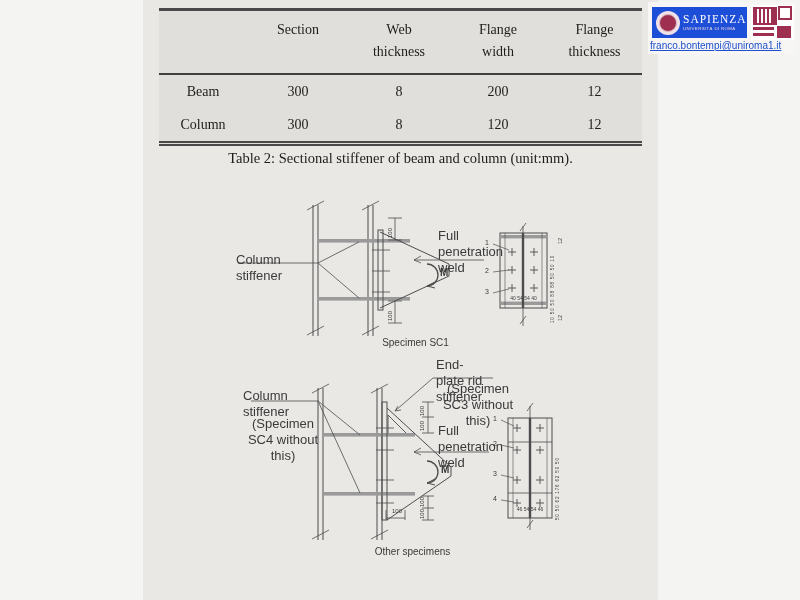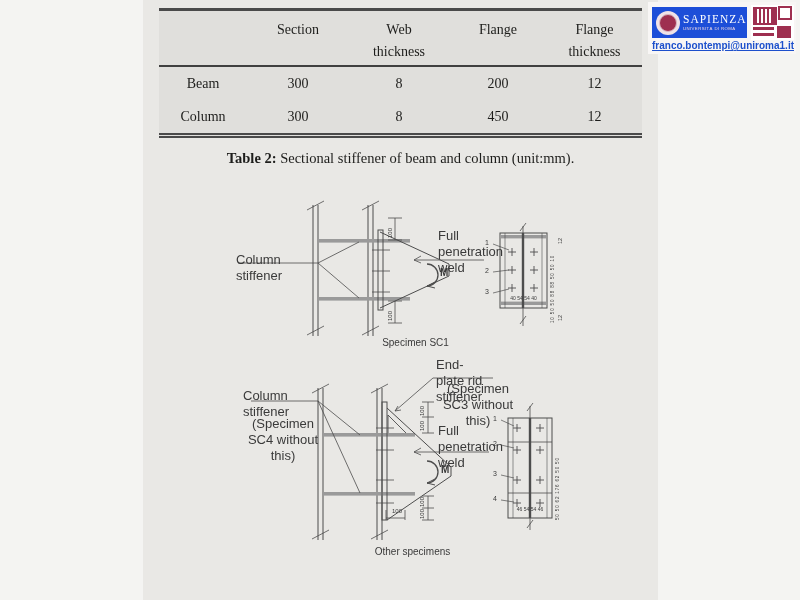--- a/index.html
+++ b/index.html
@@ -4,27 +4,27 @@
 <style>
   html,body{margin:0;padding:0}
   .canvas{position:relative;width:800px;height:600px;background:#f4f4f2;overflow:hidden;
           font-family:"Liberation Sans",sans-serif;color:#1d1d1b}
   .col{position:absolute;left:143px;top:0;width:515px;height:600px;background:#e9e8e5}
 
   
   .tablewrap{position:absolute;left:16px;top:8px;width:483px;background:#e0dfdc;
              border-top:3px solid #4a4a4a;border-bottom:5px double #4a4a4a}
   .trow{display:grid;grid-template-columns:88px 102px 100px 98px 95px}
-  .thead{border-bottom:2px solid #404040;padding:8px 0 2px}
+  .thead{border-bottom:2px solid #404040;padding:8px 0 10px}
   .th,.td{text-align:center;font-family:"Liberation Serif",serif;font-size:14px;line-height:22px}
   .tbodyrow{padding:6px 0}
   .td{line-height:21px}
   .cap{position:absolute;left:0;width:100%;text-align:center;
        font-family:"Liberation Serif",serif;font-size:14.5px;color:#1d1d1b}
-  .cap b{font-weight:bold}
+  .cap b{font-weight:normal}
   .tablecap{top:150px}
   .figcap{top:566px;font-size:15px}
 
   
   .figure{position:absolute;left:0;top:190px;width:515px;height:370px}
   .figure svg{position:absolute;left:0;top:0}
   .lbl{position:absolute;font-size:13px;line-height:1.22;color:#3a3a3a}
   .ctr{text-align:center}
   .name{position:absolute;font-size:10px;color:#3a3a3a;text-align:center}
   .mlab{position:absolute;font-size:10px;font-weight:bold;color:#3a3a3a}
@@ -39,60 +39,61 @@
   
   .logo{position:absolute;left:648px;top:2px;width:148px;height:52px;background:#f8f6f5}
   .banner{position:absolute;left:4px;top:5px;width:95px;height:31px;display:flex;align-items:center}
   .emblem{width:24px;height:24px;border-radius:50%;background:#f0e2e7;margin:0 3px 0 4px;
           display:flex;align-items:center;justify-content:center;flex:0 0 auto}
   .emblem-core{width:16px;height:16px;border-radius:50%;border:1.5px solid #d9b7c2}
   .btxt{display:flex;flex-direction:column;line-height:1}
   .brand{color:#ffffff;font-family:"Liberation Serif",serif;font-size:11.5px;letter-spacing:1px}
   .brandsub{color:#f0d8e0;font-size:4.3px;letter-spacing:0.4px;margin-top:1.5px}
   .glyph{position:absolute;left:103px;top:3px;width:43px;height:35px;background:#ffffff}
-  .email{position:absolute;left:2px;top:38px;width:144px;text-align:right;
-         font-size:10px;font-weight:bold;color:#1d50cc;text-decoration:underline;cursor:pointer}
+  .email{position:absolute;left:2px;top:38px;width:144px;text-align:left;
+         font-size:10px;font-weight:normal;color:#1d50cc;text-decoration:underline;cursor:pointer}
 </style>
 </head>
 <body>
 
 <div class="canvas">
 
   <div class="col">
 
     <div class="tablewrap">
       <div class="trow thead">
         <div class="th"></div>
         <div class="th">
           <div>Section</div>
         </div>
         <div class="th">
           <div>Web</div>
           <div>thickness</div>
         </div>
         <div class="th">
           <div>Flange</div>
+          <div>width</div>
         </div>
         <div class="th">
           <div>Flange</div>
           <div>thickness</div>
         </div>
       </div>
       <div class="trow tbodyrow">
         <div class="td">Beam</div>
         <div class="td">300</div>
         <div class="td">8</div>
         <div class="td">200</div>
         <div class="td">12</div>
       </div>
       <div class="trow tbodyrow">
         <div class="td">Column</div>
         <div class="td">300</div>
         <div class="td">8</div>
-        <div class="td">450</div>
+        <div class="td">120</div>
         <div class="td">12</div>
       </div>
     </div>
 
     <div class="cap tablecap">
       <b>Table 2:</b><span> Sectional stiffener of beam and column (unit:mm).</span>
     </div>
 
     <div class="figure">
 

